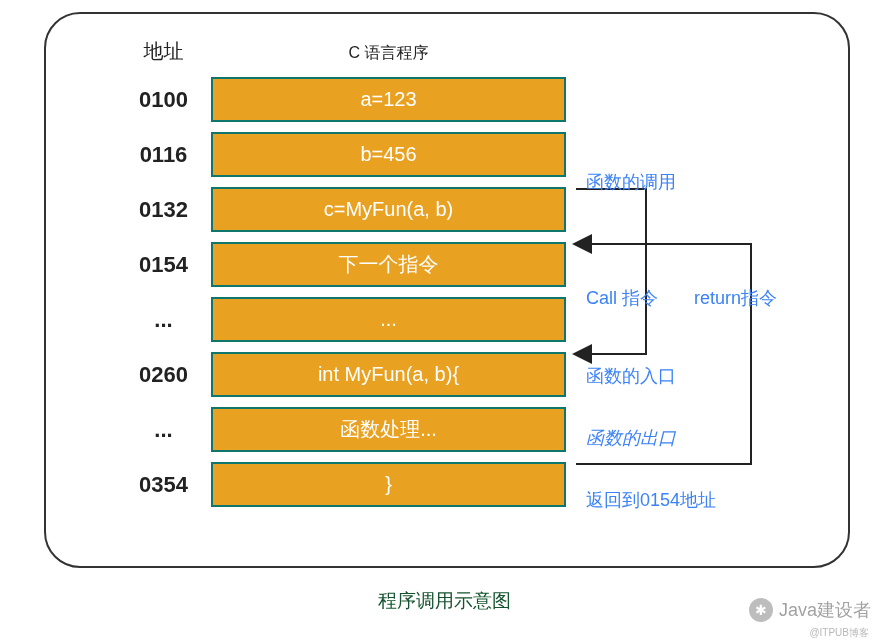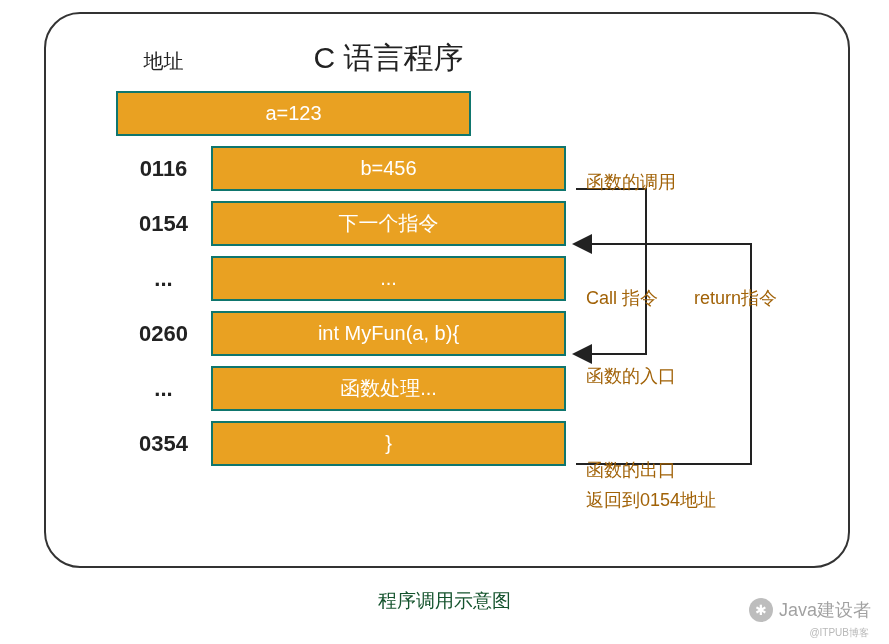--- a/index.html
+++ b/index.html
@@ -34,21 +34,21 @@
   }
   .addr-header {
     width: 95px;
     font-size: 20px;
     color: #222;
     text-align: center;
   }
   .prog-header {
     width: 355px;
     text-align: center;
-    font-size: 30px;
+    font-size: 16px;
     color: #222;
   }
   .row {
     display: flex;
     align-items: center;
     margin-bottom: 10px;
   }
   .addr {
     width: 95px;
     font-weight: bold;
@@ -70,21 +70,21 @@
   .annotation-layer {
     position: absolute;
     left: 530px;
     top: 60px;
     width: 305px;
     height: 490px;
   }
   .ann {
     position: absolute;
     font-size: 18px;
-    color: #a16207;
+    color: #3b82f6;
     white-space: nowrap;
     text-align: right;
   }
   .caption {
     position: absolute;
     top: 588px;
     left: 0;
     width: 889px;
     text-align: center;
     font-size: 19px;
@@ -129,25 +129,30 @@
 
 <div class="frame">
   <div class="content">
 
     <div class="header-row">
       <div class="addr-header">地址</div>
       <div class="prog-header">C 语言程序</div>
     </div>
 
     <div class="row">
+      <div class="addr">0100</div>
       <div class="bar">a=123</div>
     </div>
     <div class="row">
       <div class="addr">0116</div>
       <div class="bar">b=456</div>
+    </div>
+    <div class="row">
+      <div class="addr">0132</div>
+      <div class="bar">c=MyFun(a, b)</div>
     </div>
     <div class="row">
       <div class="addr">0154</div>
       <div class="bar">下一个指令</div>
     </div>
     <div class="row">
       <div class="addr">...</div>
       <div class="bar">...</div>
     </div>
     <div class="row">
@@ -174,21 +179,21 @@
 
       <polyline points="0,115 70,115 70,280 0,280" fill="none" stroke="#222" stroke-width="2" marker-end="url(#ah)"></polyline>
 
       <polyline points="0,390 175,390 175,170 0,170" fill="none" stroke="#222" stroke-width="2" marker-end="url(#ah)"></polyline>
     </svg>
 
     <div class="ann" style="left:10px; top:96px;">函数的调用</div>
     <div class="ann" style="left:10px; top:212px;">Call 指令</div>
     <div class="ann" style="left:118px; top:212px;">return指令</div>
     <div class="ann" style="left:10px; top:290px;">函数的入口</div>
-    <div class="ann" style="left:10px; top:384px;">函数的出口</div>
+    <div class="ann" style="left:10px; top:352px;font-style:italic;">函数的出口</div>
     <div class="ann" style="left:10px; top:414px;">返回到0154地址</div>
   </div>
 </div>
 
 <div class="caption">程序调用示意图</div>
 
 <div class="watermark-wrap">
   <span class="wm-icon">✱</span>
   <span class="wm-text">Java建设者</span>
 </div>

